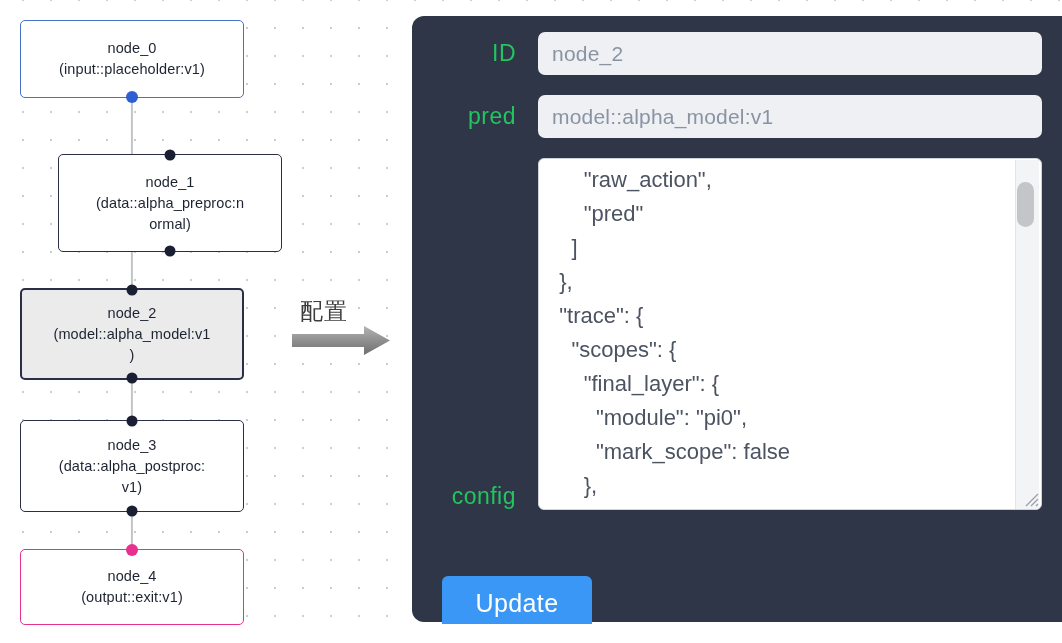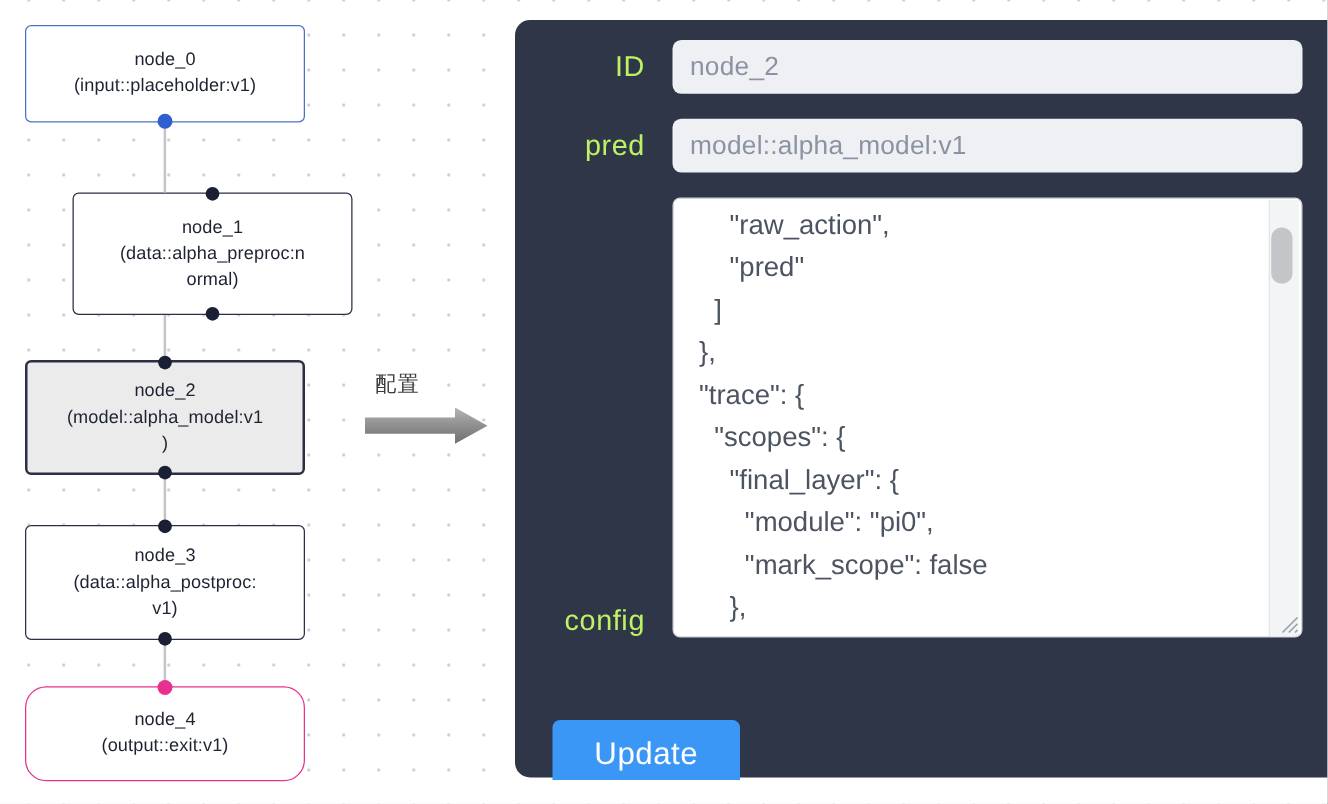--- a/index.html
+++ b/index.html
@@ -43,21 +43,21 @@
     text-align: center;
     color: #1d2330;
     font-size: 14.5px;
     line-height: 21px;
     letter-spacing: 0.1px;
     padding: 16px 10px;
   }
   .node .nlabel { display: block; width: 100%; white-space: pre-line; }
 
   .node.accent-blue { border-color: #4a72c4; }
-  .node.accent-pink { border-color: #e8308f; border-radius: 17px; }
+  .node.accent-pink { border-color: #e8308f; }
   .node.selected    { background: #ebebeb; border-color: #2a2f45; border-width: 2px; }
 
   
   .handle {
     position: absolute;
     width: 11px; height: 11px;
     border-radius: 50%;
     background: #1a1f33;
     left: 50%;
     transform: translate(-50%, -50%);
@@ -77,21 +77,21 @@
 
   
   #arrow-group {
     position: absolute;
     left: 292px; top: 296px;
     width: 104px; height: 68px;
   }
   #arrow-label {
     position: absolute;
     left: 8px; top: 0;
-    font-size: 17px;
+    font-size: 23px;
     color: #3c3c3c;
     letter-spacing: 1px;
     white-space: nowrap;
   }
   #arrow-shape { position: absolute; left: 0; top: 30px; }
 
   
   #panel {
     position: absolute;
     left: 412px; top: 16px;
@@ -104,21 +104,21 @@
   .field-row {
     display: flex;
     align-items: center;
     margin-bottom: 20px;
   }
   .field-label {
     width: 108px;
     flex: 0 0 108px;
     text-align: right;
     padding-right: 22px;
-    color: #bef264;
+    color: #22c55e;
     font-size: 23px;
     letter-spacing: 0.5px;
   }
   .field-input {
     flex: 1 1 auto;
     height: 43px;
     background: #eef0f4;
     border: none;
     border-radius: 7px;
     color: #8a93a2;

